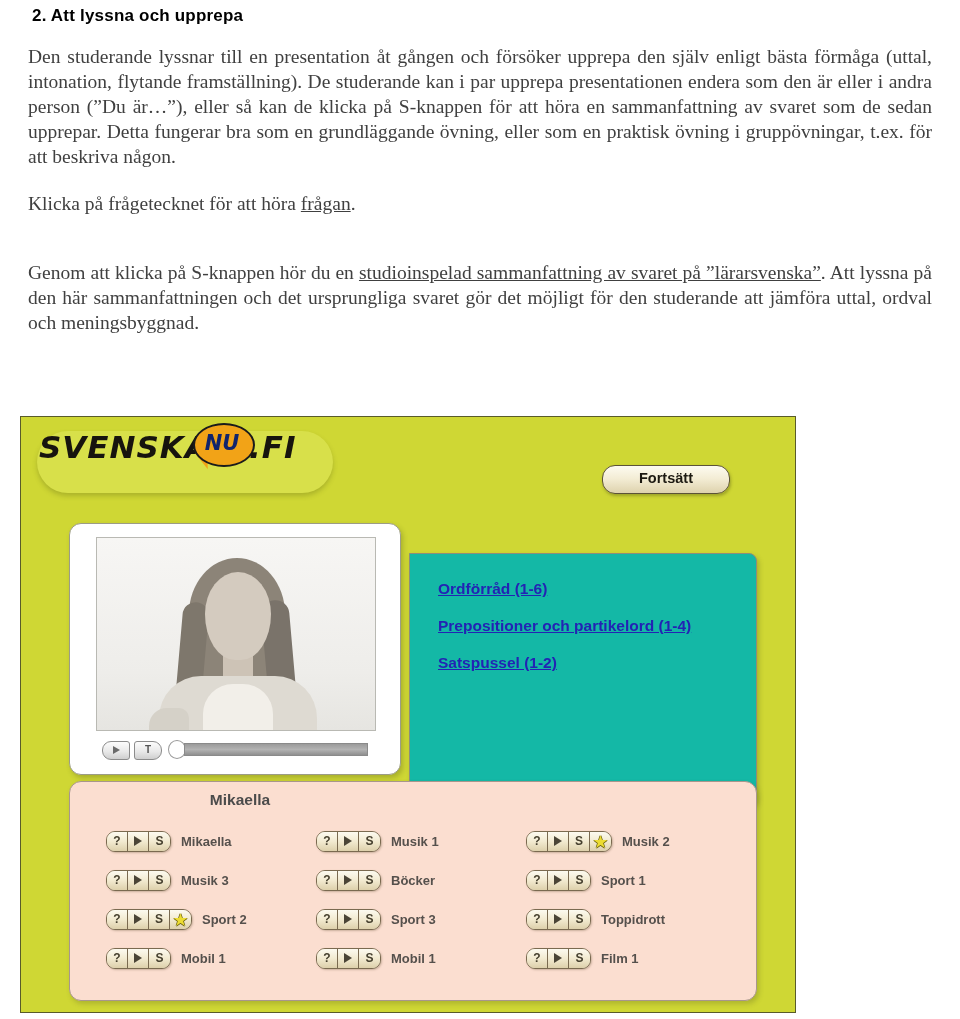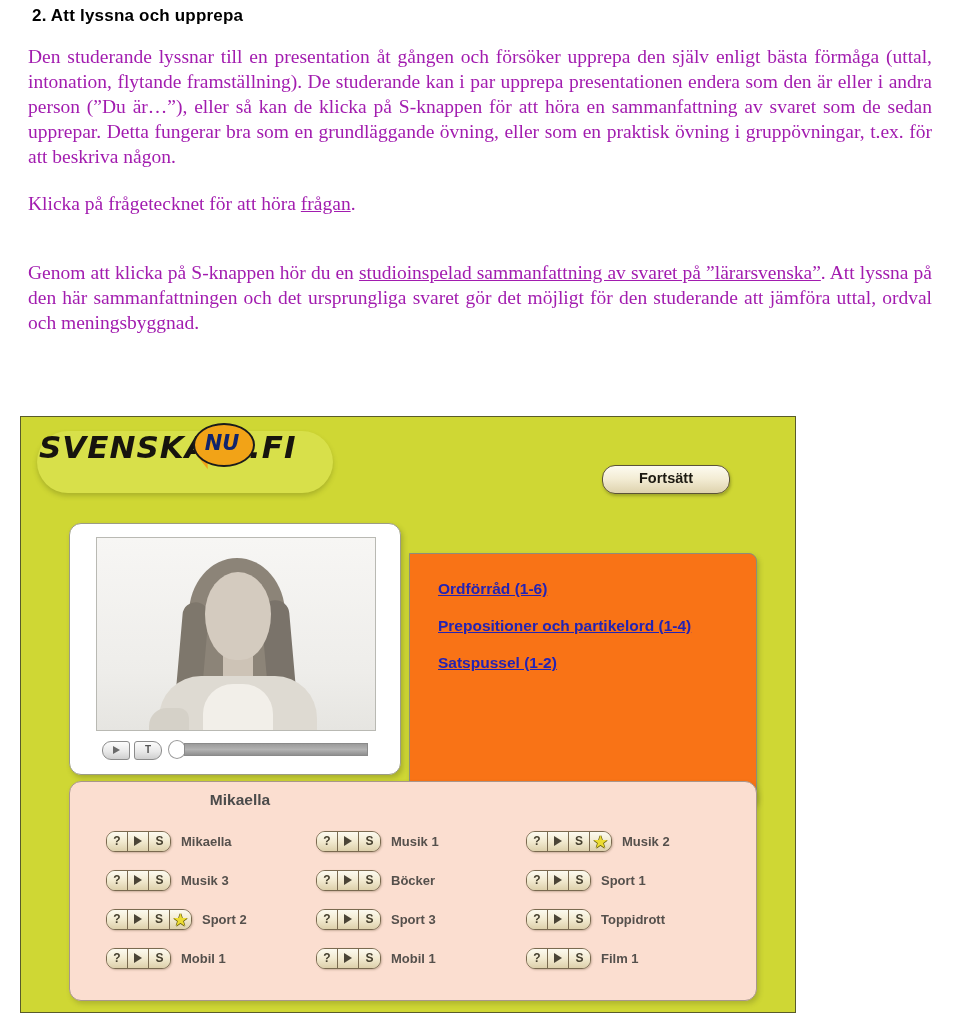--- a/index.html
+++ b/index.html
@@ -27,21 +27,21 @@
     font-weight: bold;
     color: #000;
     margin: 6px 0 0 32px;
     letter-spacing: 0.2px;
   }
   .doc-body {
     margin: 18px 28px 0 28px;
     font-family: "Liberation Serif", serif;
     font-size: 19.5px;
     line-height: 25px;
-    color: #a21caf;
+    color: #404040;
     text-align: justify;
   }
   .doc-body p { margin: 0 0 0 0; }
   .para-gap { height: 22px; }
   .u { text-decoration: underline; }
 
   
   .app-shot {
     position: absolute;
     left: 20px;
@@ -296,21 +296,21 @@
   }
   .tab1 { left: 1px;   width: 96px; }
   .tab2 { left: 103px; width: 104px; }
   .tab3 { left: 228px; width: 100px; }
 
   
   .content-panel {
     position: absolute;
     left: 388px; top: 136px;
     width: 346px; height: 252px;
-    background: #f97316;
+    background: #14b8a6;
     border: 1px solid #8d8d7a;
     border-radius: 0 8px 10px 10px;
     box-shadow: 2px 3px 5px rgba(80,85,30,0.30);
   }
   .content-links {
     position: absolute;
     left: 28px; top: 26px;
   }
   .ex-link {
     display: block;

